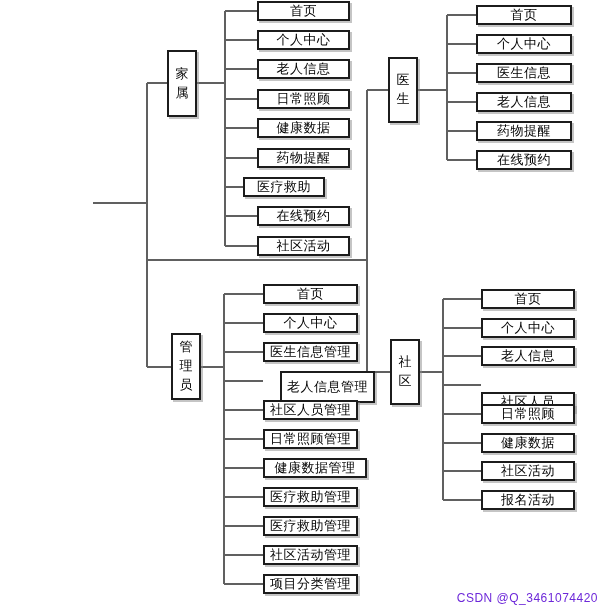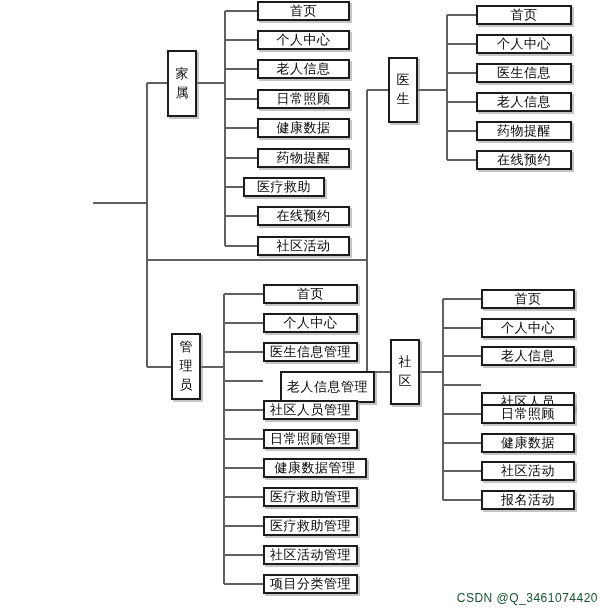--- a/index.html
+++ b/index.html
@@ -117,14 +117,14 @@
 区</div>
       <div class="node leaf" style="left: 481px; top: 289px; width: 94px; height: 20px;">首页</div>
       <div class="node leaf" style="left: 481px; top: 317.7px; width: 94px; height: 20px;">个人中心</div>
       <div class="node leaf" style="left: 481px; top: 346.4px; width: 94px; height: 20px;">老人信息</div>
       <div class="node leaf" style="left: 481px; top: 392px; width: 94px; height: 20px;">社区人员</div>
       <div class="node leaf" style="left: 481px; top: 403.8px; width: 94px; height: 20px;">日常照顾</div>
       <div class="node leaf" style="left: 481px; top: 432.5px; width: 94px; height: 20px;">健康数据</div>
       <div class="node leaf" style="left: 481px; top: 461.2px; width: 94px; height: 20px;">社区活动</div>
       <div class="node leaf" style="left: 481px; top: 489.9px; width: 94px; height: 20px;">报名活动</div>
     </div>
-  <div id="watermark" style="color: #14532d;">CSDN @Q_3461074420</div>
+  <div id="watermark" style="color: #6d28d9;">CSDN @Q_3461074420</div>
 </div>
 
 </body></html>

